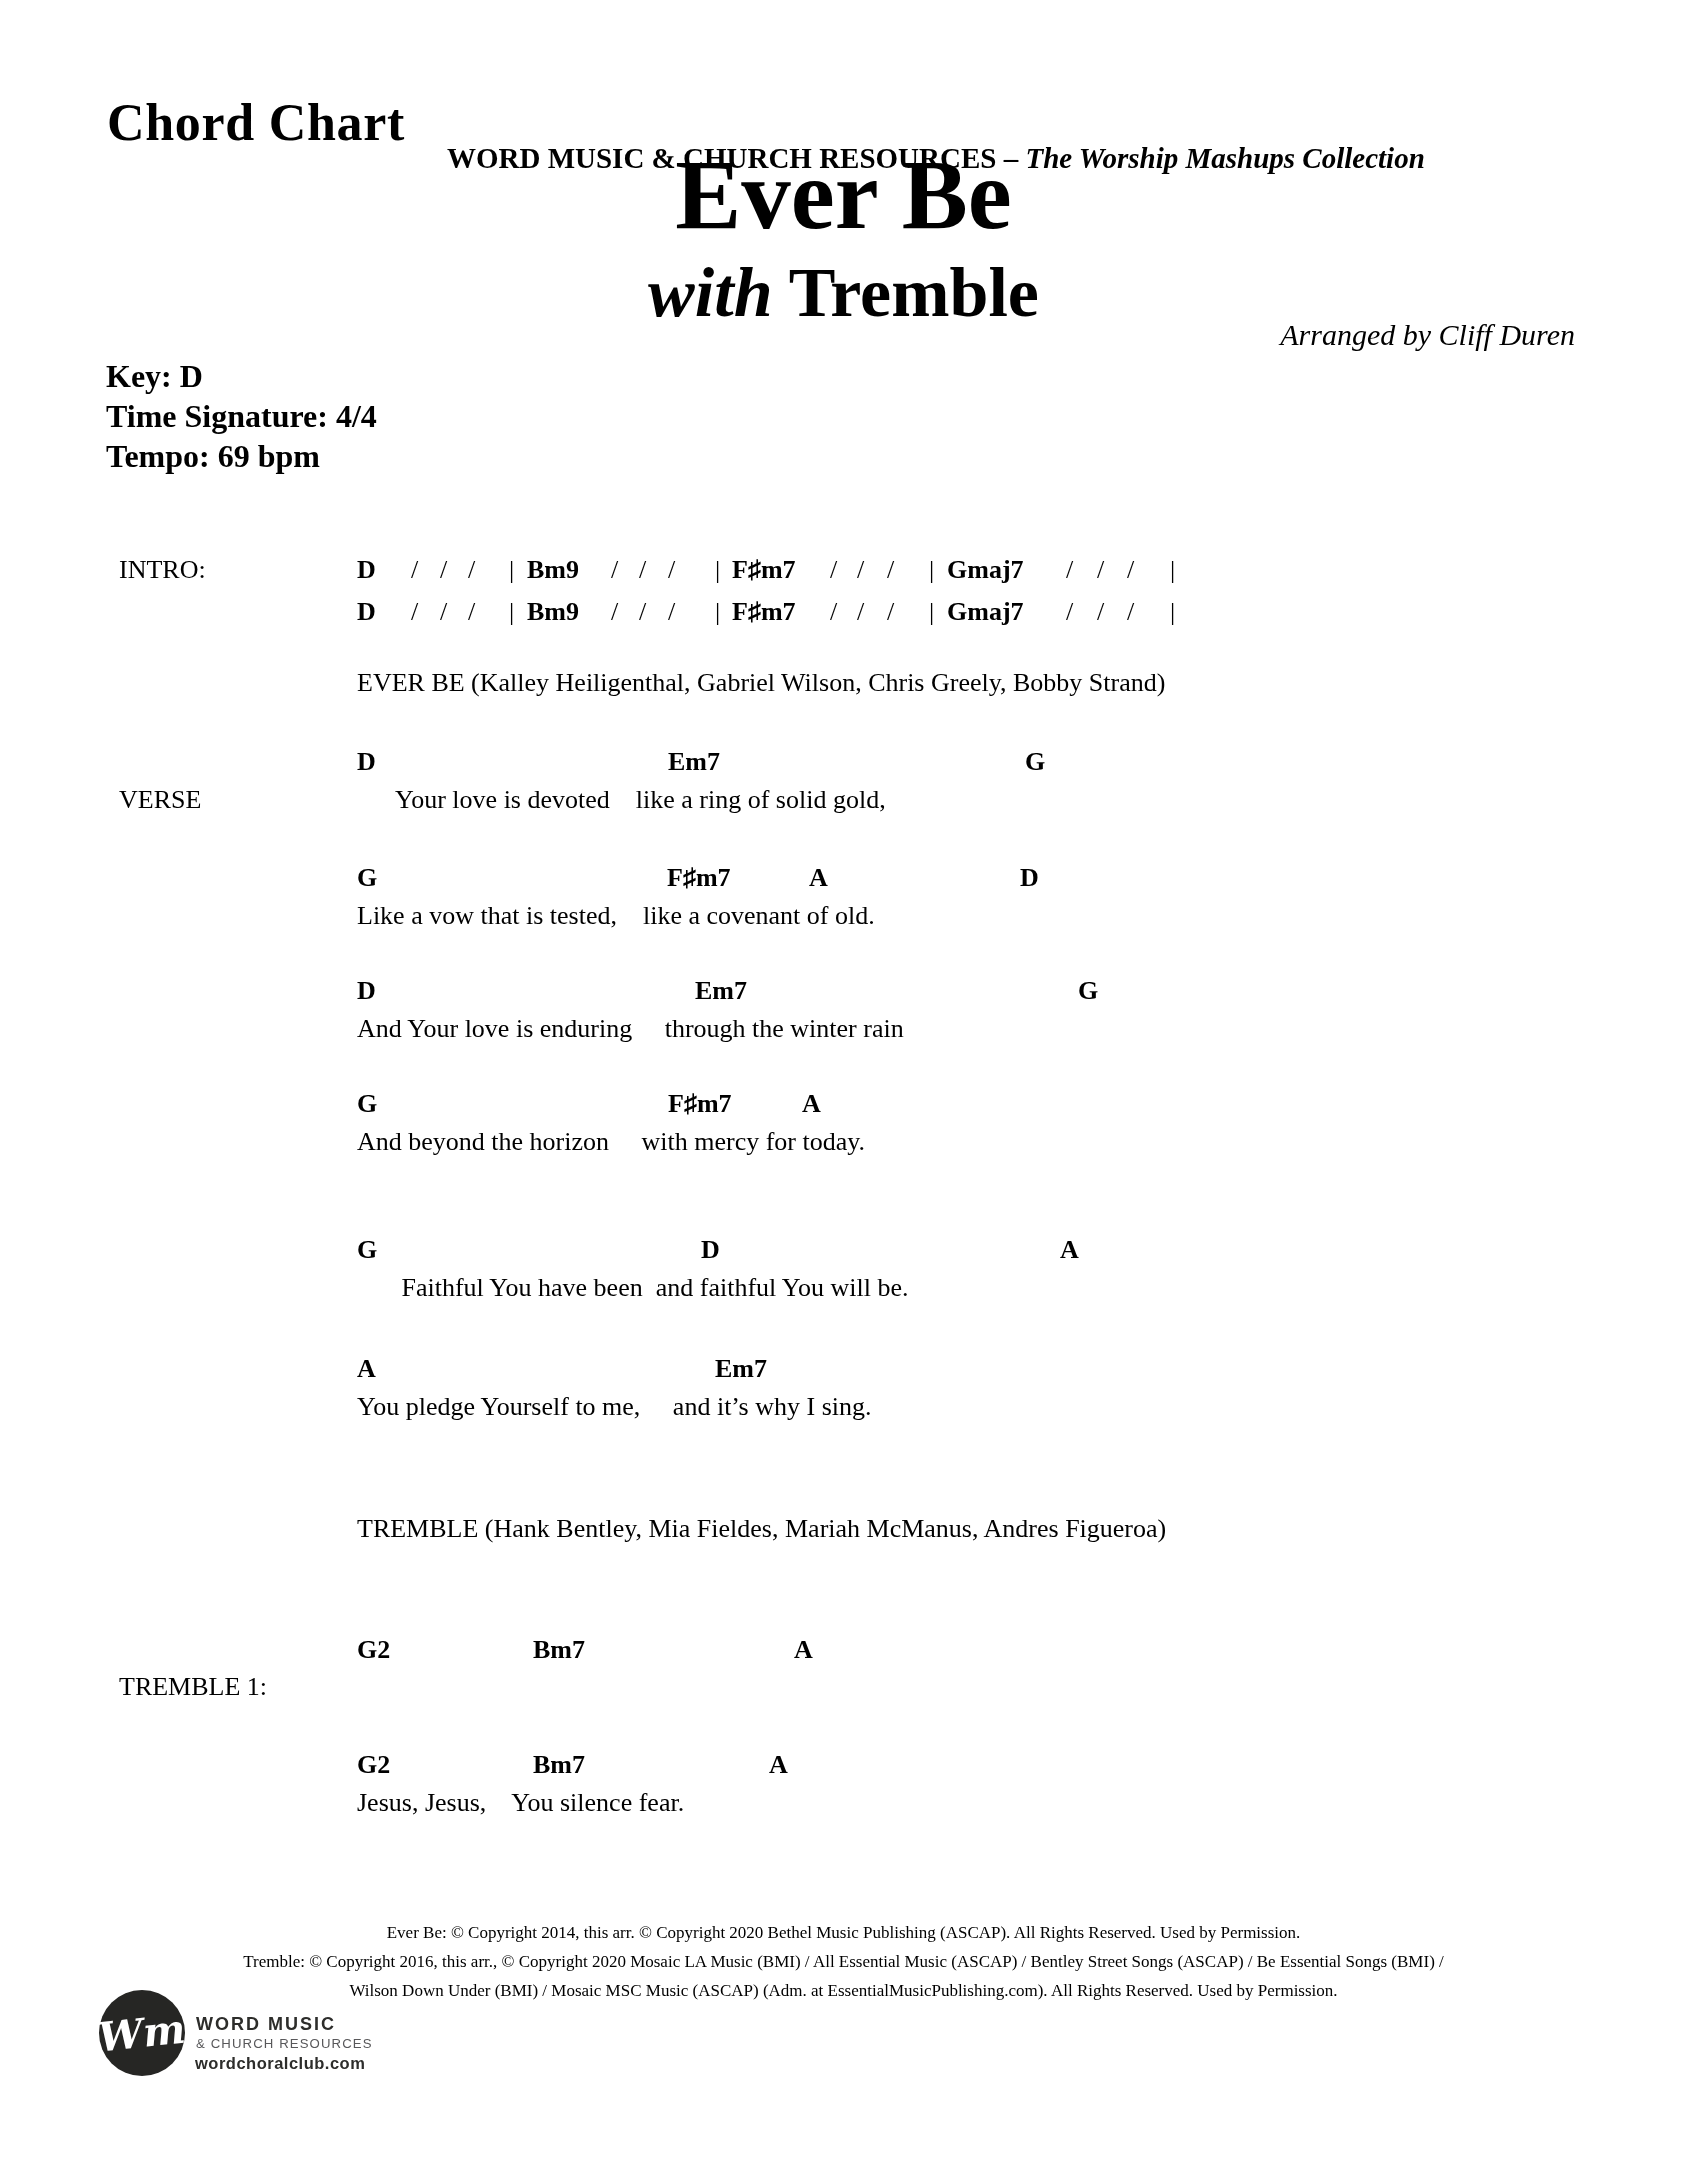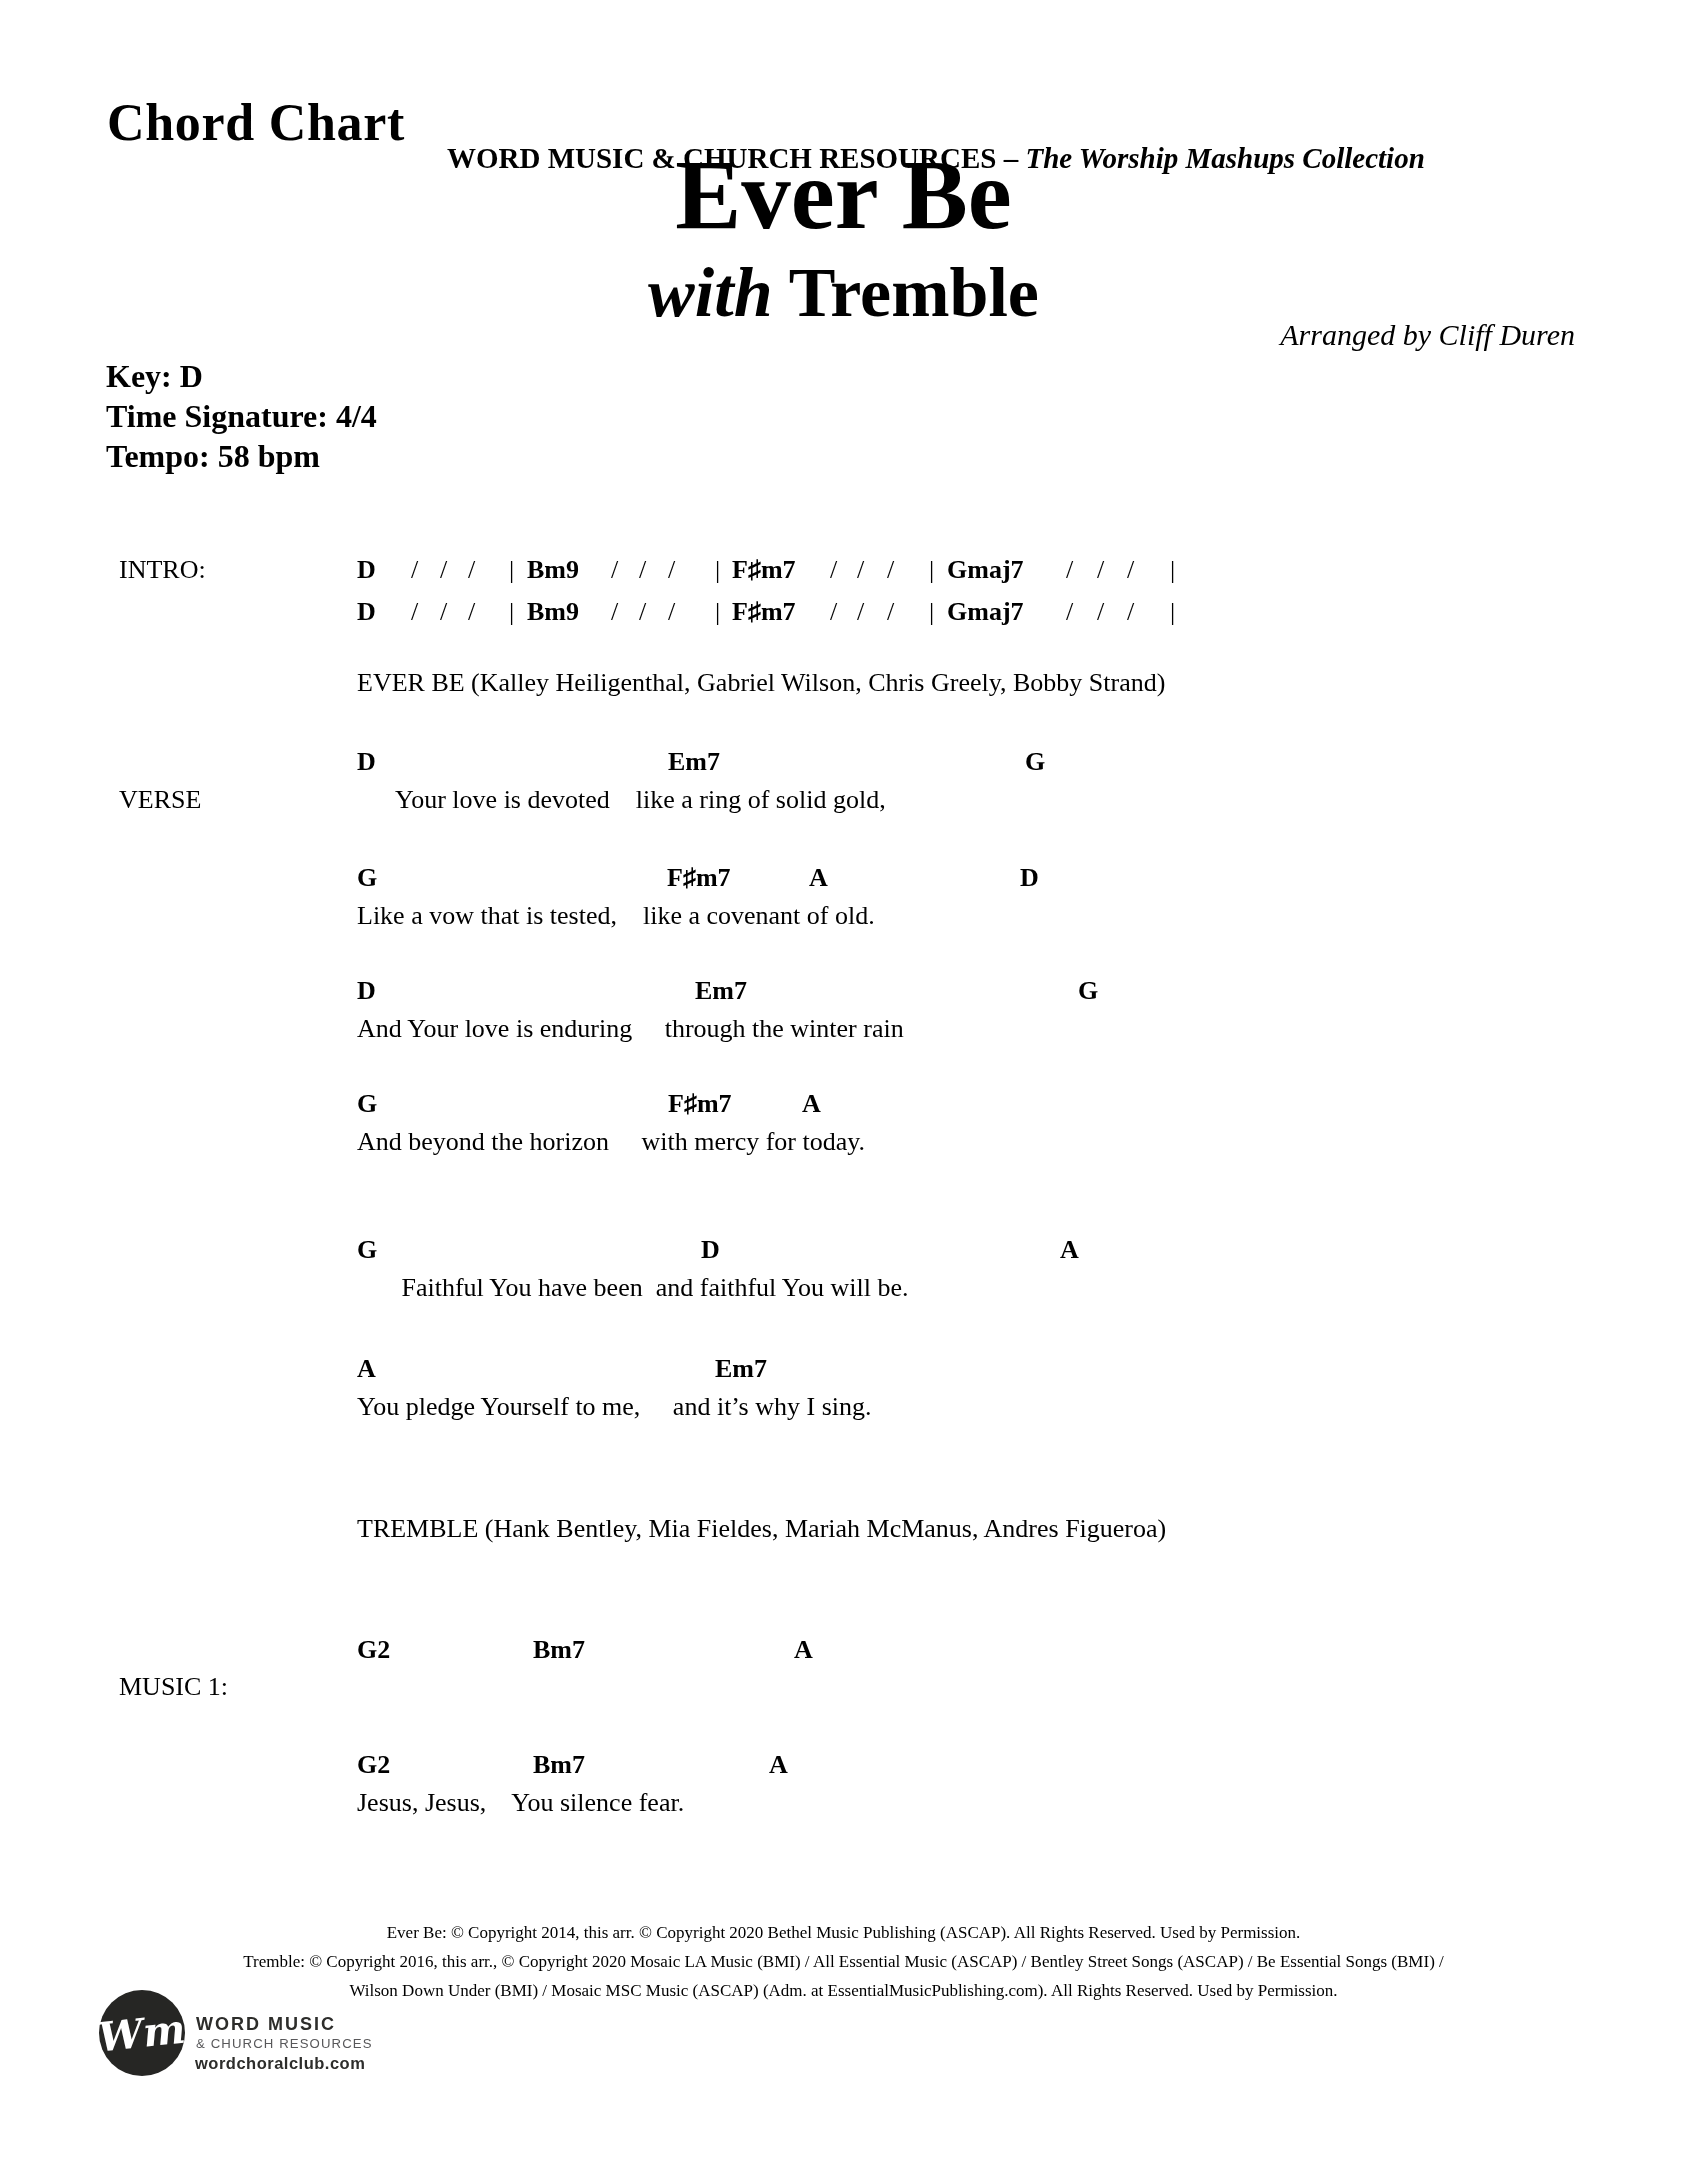--- a/index.html
+++ b/index.html
@@ -60,42 +60,42 @@
 
 <div class="abs" id="subtitle">
   <span class="it">with</span><span> Tremble</span>
 </div>
 
 <div class="abs" id="arranged">Arranged by Cliff Duren</div>
 
 <div class="abs" id="meta">
   <div>Key: D</div>
   <div>Time Signature: 4/4</div>
-  <div>Tempo: 58 bpm</div>
+  <div>Tempo: 69 bpm</div>
 </div>
 
 <div id="song">
     <div class="row" style="top: 555px;"><span class="label">INTRO:</span><span class="tok b" style="left: 357px;">D</span><span class="tok" style="left: 411px;">/</span><span class="tok" style="left: 440px;">/</span><span class="tok" style="left: 468px;">/</span><span class="tok" style="left: 509px;">|</span><span class="tok b" style="left: 527px;">Bm9</span><span class="tok" style="left: 611px;">/</span><span class="tok" style="left: 639px;">/</span><span class="tok" style="left: 668px;">/</span><span class="tok" style="left: 715px;">|</span><span class="tok b" style="left: 732px;">F♯m7</span><span class="tok" style="left: 830px;">/</span><span class="tok" style="left: 857px;">/</span><span class="tok" style="left: 887px;">/</span><span class="tok" style="left: 929px;">|</span><span class="tok b" style="left: 947px;">Gmaj7</span><span class="tok" style="left: 1066px;">/</span><span class="tok" style="left: 1097px;">/</span><span class="tok" style="left: 1127px;">/</span><span class="tok" style="left: 1170px;">|</span></div>
     <div class="row" style="top: 597px;"><span class="tok b" style="left: 357px;">D</span><span class="tok" style="left: 411px;">/</span><span class="tok" style="left: 440px;">/</span><span class="tok" style="left: 468px;">/</span><span class="tok" style="left: 509px;">|</span><span class="tok b" style="left: 527px;">Bm9</span><span class="tok" style="left: 611px;">/</span><span class="tok" style="left: 639px;">/</span><span class="tok" style="left: 668px;">/</span><span class="tok" style="left: 715px;">|</span><span class="tok b" style="left: 732px;">F♯m7</span><span class="tok" style="left: 830px;">/</span><span class="tok" style="left: 857px;">/</span><span class="tok" style="left: 887px;">/</span><span class="tok" style="left: 929px;">|</span><span class="tok b" style="left: 947px;">Gmaj7</span><span class="tok" style="left: 1066px;">/</span><span class="tok" style="left: 1097px;">/</span><span class="tok" style="left: 1127px;">/</span><span class="tok" style="left: 1170px;">|</span></div>
     <div class="row" style="top: 668px;"><span class="lyric">EVER BE (Kalley Heiligenthal, Gabriel Wilson, Chris Greely, Bobby Strand)</span></div>
     <div class="row" style="top: 747px;"><span class="tok b" style="left: 357px;">D</span><span class="tok b" style="left: 668px;">Em7</span><span class="tok b" style="left: 1025px;">G</span></div>
     <div class="row" style="top: 785px;"><span class="label">VERSE</span><span class="lyric">      Your love is devoted    like a ring of solid gold,</span></div>
     <div class="row" style="top: 863px;"><span class="tok b" style="left: 357px;">G</span><span class="tok b" style="left: 667px;">F♯m7</span><span class="tok b" style="left: 809px;">A</span><span class="tok b" style="left: 1020px;">D</span></div>
     <div class="row" style="top: 901px;"><span class="lyric">Like a vow that is tested,    like a covenant of old.</span></div>
     <div class="row" style="top: 976px;"><span class="tok b" style="left: 357px;">D</span><span class="tok b" style="left: 695px;">Em7</span><span class="tok b" style="left: 1078px;">G</span></div>
     <div class="row" style="top: 1014px;"><span class="lyric">And Your love is enduring     through the winter rain</span></div>
     <div class="row" style="top: 1089px;"><span class="tok b" style="left: 357px;">G</span><span class="tok b" style="left: 668px;">F♯m7</span><span class="tok b" style="left: 802px;">A</span></div>
     <div class="row" style="top: 1127px;"><span class="lyric">And beyond the horizon     with mercy for today.</span></div>
     <div class="row" style="top: 1235px;"><span class="tok b" style="left: 357px;">G</span><span class="tok b" style="left: 701px;">D</span><span class="tok b" style="left: 1060px;">A</span></div>
     <div class="row" style="top: 1273px; margin-left: 12px;"><span class="lyric">     Faithful You have been  and faithful You will be.</span></div>
     <div class="row" style="top: 1354px;"><span class="tok b" style="left: 357px;">A</span><span class="tok b" style="left: 715px;">Em7</span></div>
     <div class="row" style="top: 1392px;"><span class="lyric">You pledge Yourself to me,     and it’s why I sing.</span></div>
     <div class="row" style="top: 1514px;"><span class="lyric">TREMBLE (Hank Bentley, Mia Fieldes, Mariah McManus, Andres Figueroa)</span></div>
     <div class="row" style="top: 1635px;"><span class="tok b" style="left: 357px;">G2</span><span class="tok b" style="left: 533px;">Bm7</span><span class="tok b" style="left: 794px;">A</span></div>
-    <div class="row" style="top: 1672px;"><span class="label">MUSIC 1:</span></div>
+    <div class="row" style="top: 1672px;"><span class="label">TREMBLE 1:</span></div>
     <div class="row" style="top: 1750px;"><span class="tok b" style="left: 357px;">G2</span><span class="tok b" style="left: 533px;">Bm7</span><span class="tok b" style="left: 769px;">A</span></div>
     <div class="row" style="top: 1788px;"><span class="lyric">Jesus, Jesus,    You silence fear.</span></div>
   </div>
 
 <div class="abs" id="footer-lines">
     <div>Ever Be: © Copyright 2014, this arr. © Copyright 2020 Bethel Music Publishing (ASCAP). All Rights Reserved. Used by Permission.</div>
     <div>Tremble: © Copyright 2016, this arr., © Copyright 2020 Mosaic LA Music (BMI) / All Essential Music (ASCAP) / Bentley Street Songs (ASCAP) / Be Essential Songs (BMI) /</div>
     <div>Wilson Down Under (BMI) / Mosaic MSC Music (ASCAP) (Adm. at EssentialMusicPublishing.com). All Rights Reserved. Used by Permission.</div>
   </div>
 

